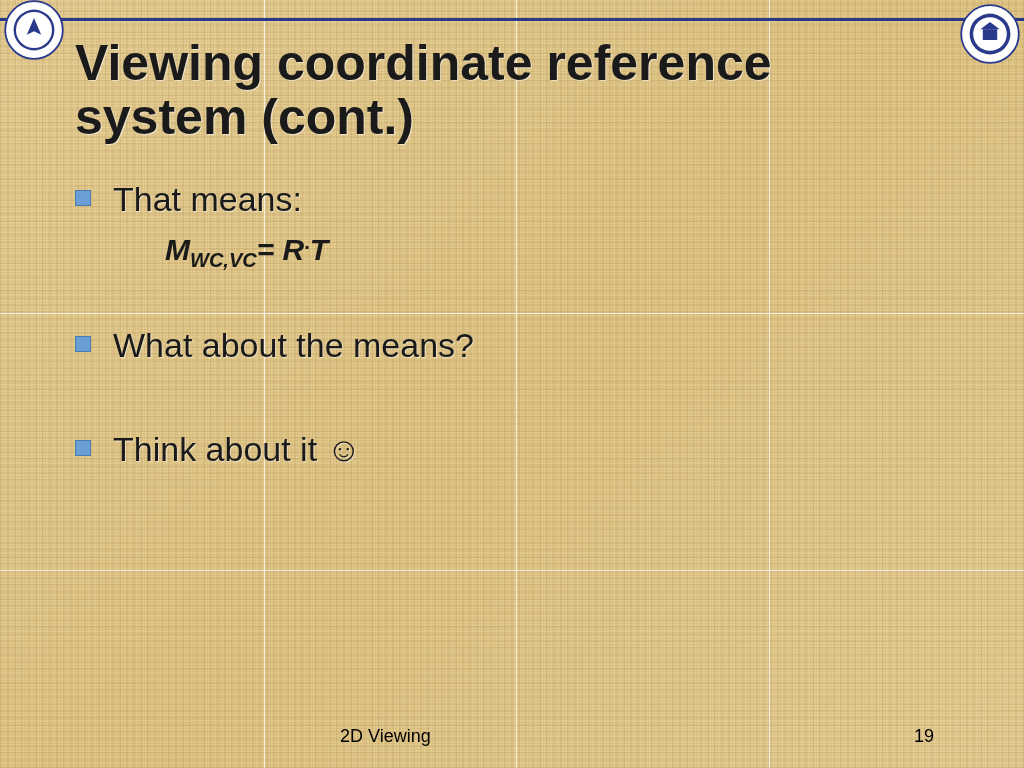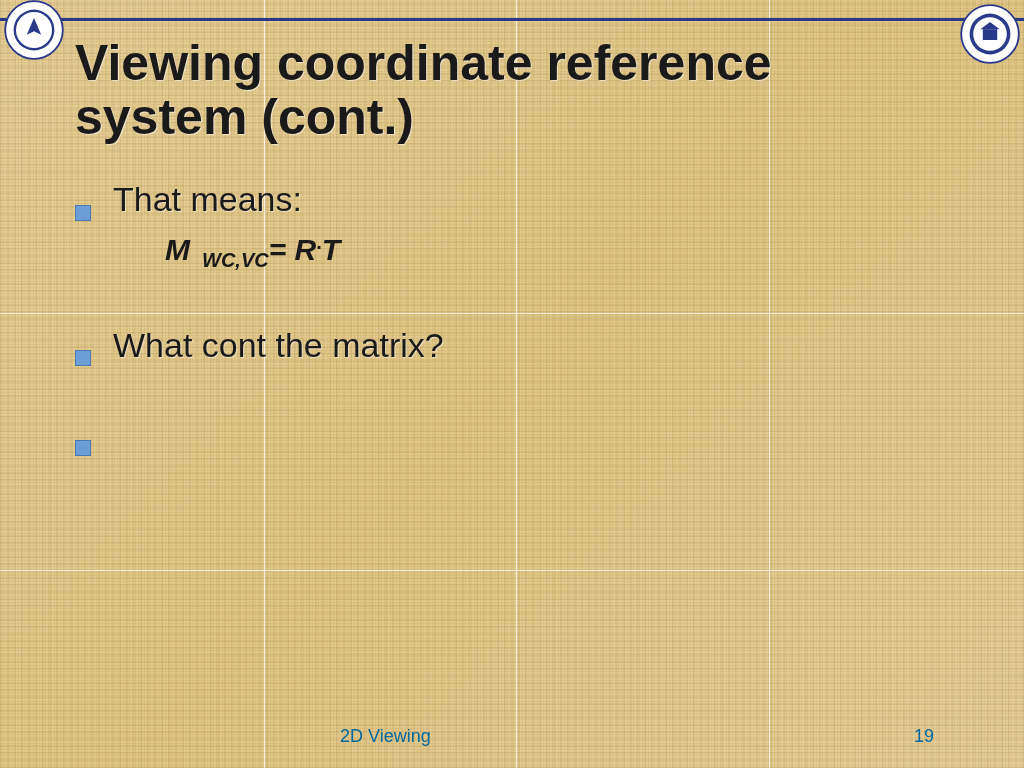--- a/index.html
+++ b/index.html
@@ -22,32 +22,32 @@
   .seal { position:absolute; top:0; width:60px; height:60px; }
   .seal svg { width:100%; height:100%; }
   .seal-left { left:4px; }
   .seal-right { right:4px; top:4px; }
   .title {
     position:absolute; left:75px; top:36px; right:80px;
     font-size:50px; font-weight:bold; color:#1a1a1a; line-height:1.08;
     text-shadow: 1px 1px 1px rgba(255,255,255,0.6);
   }
   .content { position:absolute; left:75px; top:178px; right:80px; }
-  .bullet-row { display:flex; align-items:flex-end; margin-bottom:10px; }
+  .bullet-row { display:flex; align-items:flex-start; margin-bottom:10px; }
   .sq { width:16px; height:16px; background:#6a9ed4; margin-top:12px; margin-right:22px; flex:0 0 16px; border:1px solid #4a7bb0; }
   .bt { font-size:34px; color:#1a1a1a; line-height:1.25; text-shadow: 1px 1px 1px rgba(255,255,255,0.5); }
   .formula { margin-left:90px; font-size:30px; color:#1a1a1a; margin-bottom:52px; }
   .formula .m { font-weight:bold; font-style:italic; }
-  .formula .sub { font-weight:bold; font-style:italic; font-size:20px; vertical-align:sub;margin-left:12px; }
+  .formula .sub { font-weight:bold; font-style:italic; font-size:20px; vertical-align:sub; }
   .formula .eq { font-weight:bold; font-style:italic; }
   .formula .r { font-weight:bold; font-style:italic; }
   .formula .dot { font-weight:bold; font-size:20px; vertical-align:super; }
   .formula .t { font-weight:bold; font-style:italic; }
   .gap { height:52px; }
-  .footer { position:absolute; bottom:18px; left:0; right:0; height:24px; font-size:18px; color:#0369a1; }
+  .footer { position:absolute; bottom:18px; left:0; right:0; height:24px; font-size:18px; color:#000000; }
   .footer-left { position:absolute; left:340px; }
   .footer-right { position:absolute; right:90px; }
 </style>
 </head>
 <body>
 
 <div class="grid-overlay">
   <div class="hline" style="top:313px"></div>
   <div class="hline" style="top:570px"></div>
   <div class="vline" style="left:264px"></div>
@@ -85,27 +85,30 @@
     <div class="sq"></div>
     <div class="bt">That means:</div>
   </div>
 
   <div class="formula">
     <span class="m">M</span><span class="sub">WC,VC</span><span class="eq">= </span><span class="r">R</span><span class="dot">.</span><span class="t">T</span>
   </div>
 
   <div class="bullet-row">
     <div class="sq"></div>
-    <div class="bt">What cont the matrix?</div>
+    <div class="bt">What about the means?</div>
   </div>
 
   <div class="gap"></div>
 
   <div class="bullet-row">
     <div class="sq"></div>
+    <div class="bt">
+      <span>Think about it </span><span>☺</span>
+    </div>
   </div>
 
 </div>
 
 <div class="footer">
   <span class="footer-left">2D Viewing</span>
   <span class="footer-right">19</span>
 </div>
 
 </body></html>

